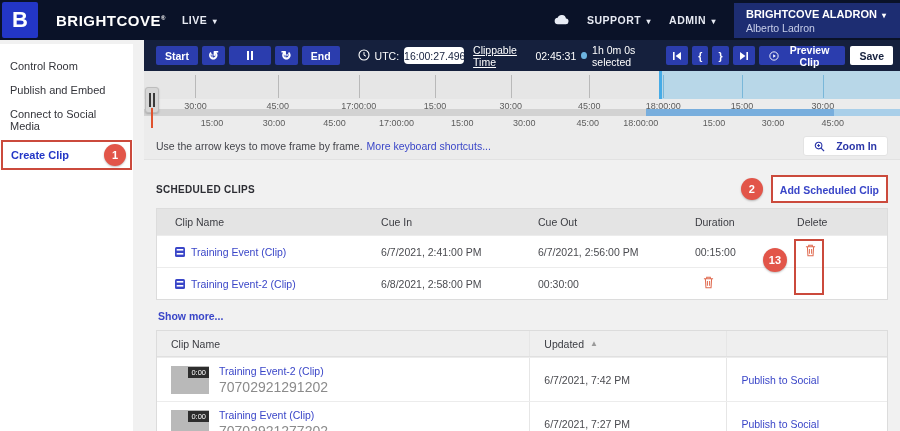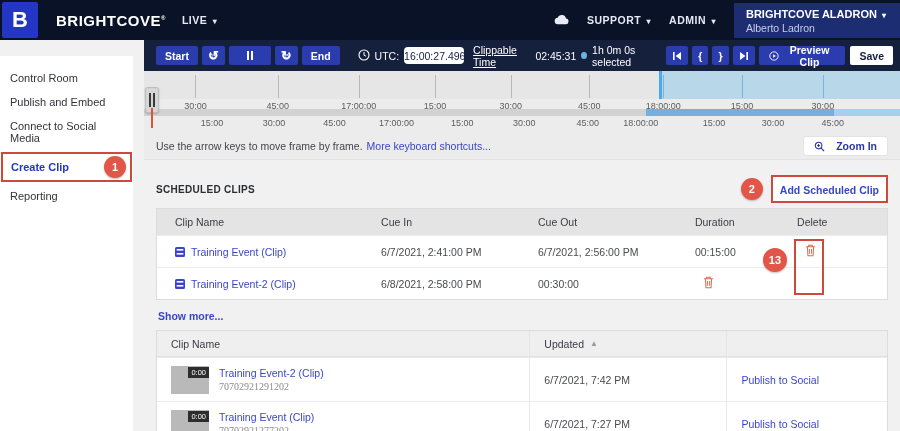--- a/index.html
+++ b/index.html
@@ -13,21 +13,21 @@
   .brand sup { font-size:6px; }
   .product { font-size:10.5px; font-weight:bold; letter-spacing:.5px; margin-left:16px; color:#e7eaf3; }
   .top-right { margin-left:auto; display:flex; align-items:center; gap:18px; }
   .top-link { font-size:10.5px; font-weight:bold; letter-spacing:.5px; color:#e7eaf3; cursor:pointer; }
   .caret { font-size:8px; margin-left:2px; }
   .account { background:#1d2d72; height:35px; padding:5px 14px 4px 12px; min-width:140px; cursor:pointer; }
   .account .acc-name { font-size:11px; font-weight:bold; }
   .account .acc-user { font-size:10.5px; color:#c6cde8; margin-top:2px; }
 
   
-  .sidebar { position:absolute; top:56px; left:0; width:133px; bottom:0; background:#fff; padding-top:10px; }
+  .sidebar { position:absolute; top:44px; left:0; width:133px; bottom:0; background:#fff; padding-top:10px; }
   .side-item { font-size:11px; color:#33343a; padding:6px 10px; cursor:pointer; line-height:12px; }
   .side-item.active { color:#2336c6; font-weight:bold; }
   .create-box { border:2px solid #cb4a3c; margin:2px 1px; display:flex; align-items:center; justify-content:space-between; padding-right:4px; }
   .create-box .side-item { padding:7px 8px; }
 
   
   .ann-circle { width:22px; height:22px; border-radius:50%; background:#e25549; color:#fff; font-size:11px; font-weight:bold; display:flex; align-items:center; justify-content:center; box-shadow:0 1px 2px rgba(0,0,0,.25); flex:0 0 auto; }
 
   
   .main { position:absolute; top:40px; left:133px; right:0; bottom:0; background:#f1f1f1;margin-left:11px; }
@@ -96,21 +96,21 @@
 
   .grid2 { display:grid; grid-template-columns:51% 27% 22%; }
   .grid2 > div { padding-left:14px; display:flex; align-items:center; }
   .grid2 > div + div { border-left:1px solid #e6e6e6; }
   .thead2 { background:#efefef; height:26px; font-size:10.5px; color:#3b3c42; border-bottom:1px solid #e0e0e0; }
   .crow { height:44px; border-top:1px solid #ececec; font-size:10.5px; color:#4a4b50; }
   .crow:first-of-type { border-top:none; }
   .thumb { width:38px; height:28px; background:#b9b9b9; position:relative; flex:0 0 auto; cursor:pointer; }
   .badge { position:absolute; right:0; bottom:16px; background:#2d2d2d; color:#fff; font-size:7.5px; padding:1px 3px; }
   .namecol { margin-left:10px; display:flex; flex-direction:column; gap:2px; }
-  .clip-id { font-size:10px; color:#8b8b8b;font-family:Liberation Serif, serif; }
+  .clip-id { font-size:14px; color:#8b8b8b; }
   .sort-arrow { font-size:8px; color:#9a9a9a; margin-left:6px; cursor:pointer; }
 </style>
 </head>
 <body>
 
 <header class="topbar">
   <div class="logo-sq">
       <span>B</span>
     </div>
   <div class="brand"><span>BRIGHTCOVE</span><sup>®</sup></div>
@@ -131,21 +131,20 @@
 </header>
 
 <aside class="sidebar">
   <div class="side-item">Control Room</div>
   <div class="side-item">Publish and Embed</div>
   <div class="side-item">Connect to Social Media</div>
   <div class="create-box">
     <div class="side-item active">Create Clip</div>
     <div class="ann-circle">1</div>
   </div>
-  <div class="side-item">Reporting</div>
 </aside>
 
 <div class="main">
 
   <div class="toolbar">
     <button class="tbtn">Start</button>
     <button class="tbtn icon">
         <span class="arrow-g">↺</span>
         <span class="n15">15</span>
       </button>

